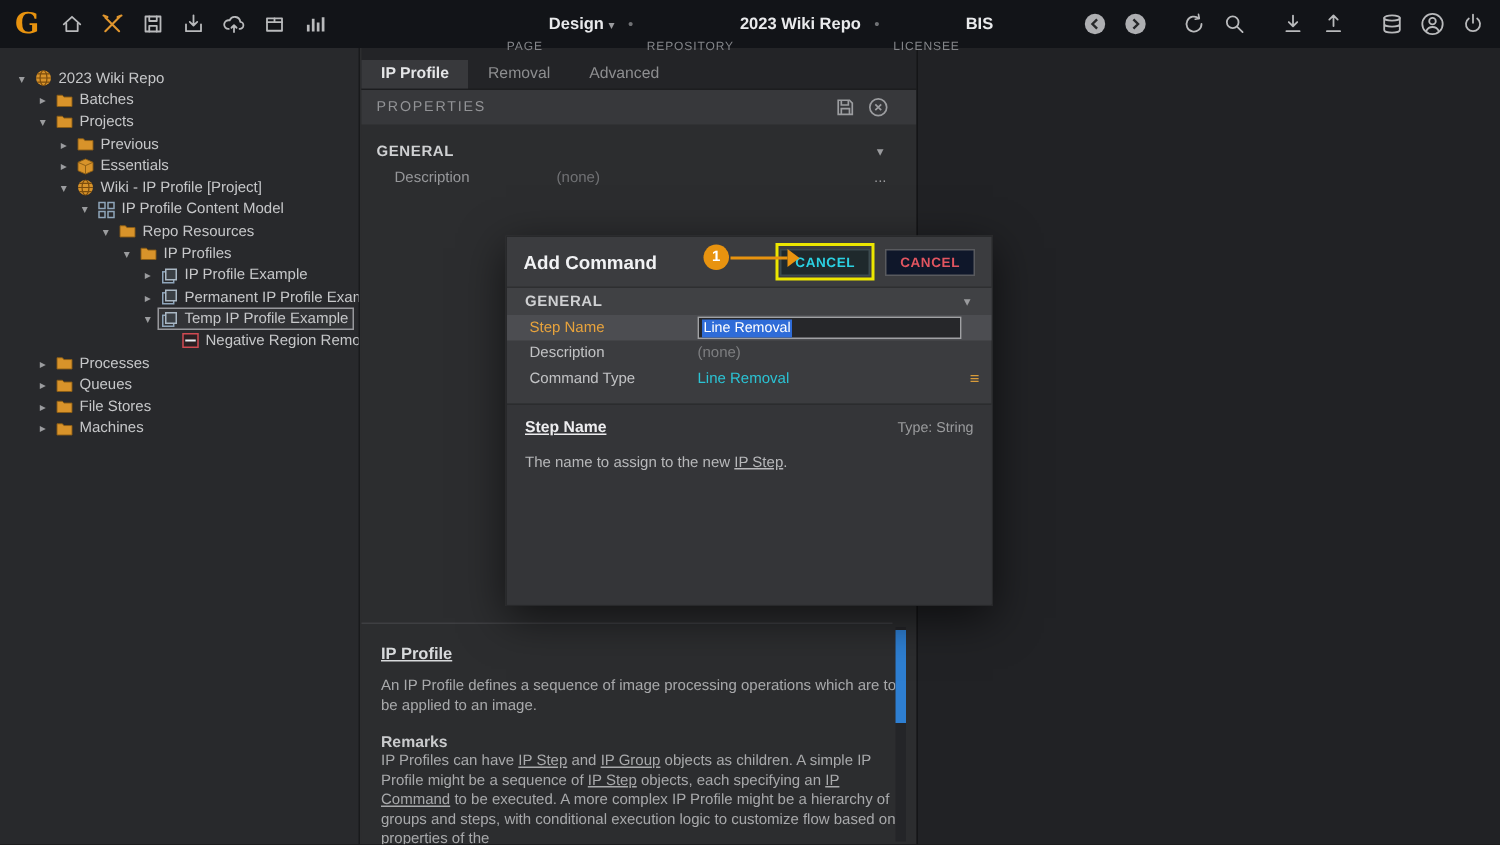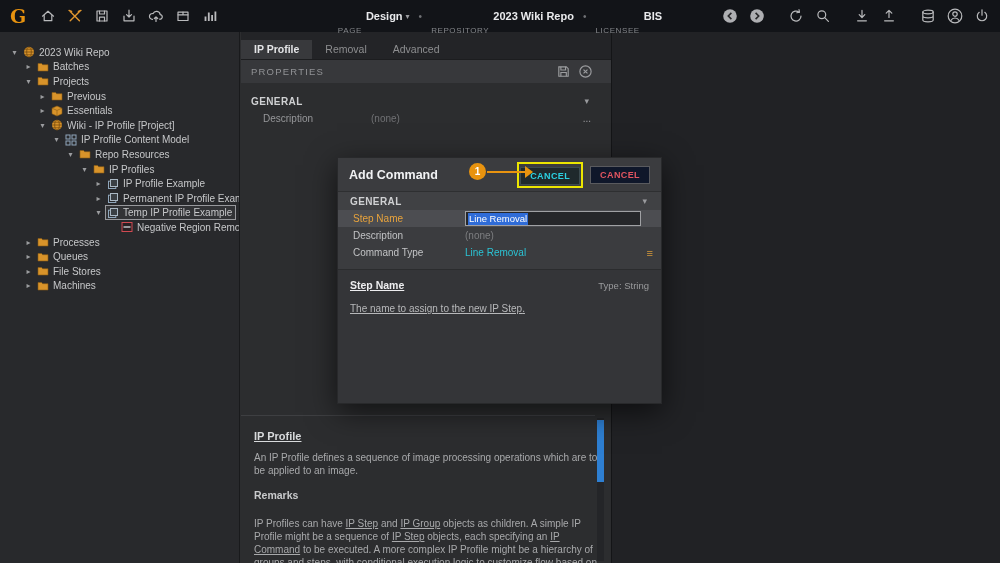--- a/index.html
+++ b/index.html
@@ -41,21 +41,21 @@
   .general-title{font-size:10px;font-weight:bold;letter-spacing:.4px;color:#cfd0d2;}
   .general-chev{margin-left:auto;margin-right:12px;color:#9a9b9e;font-size:9px;}
   .desc-row{height:17px;display:flex;align-items:center;padding:0 20px 0 22px;font-size:10px;color:#96979a;cursor:pointer;}
   .desc-val{color:#707174;margin-left:58px;flex:1;}
   .desc-more{color:#9a9b9e;}
 
   
   .doc-panel{position:absolute;left:0;right:16px;top:383px;bottom:0;border-top:1px solid #3e3f42;padding:10px 2px 0 13px;box-sizing:border-box;}
   .doc-title{display:inline-block;font-size:11px;font-weight:bold;color:#d8dadc;text-decoration:underline;margin-bottom:9px;}
   .doc-p{font-size:10px;line-height:13px;color:#a8a9ab;width:345px;margin:0 0 10px 0;}
-  .doc-sub{font-size:10.5px;font-weight:bold;color:#c9cacc;margin:12px 0 16px 0;}
+  .doc-sub{font-size:10.5px;font-weight:bold;color:#c9cacc;margin:12px 0 0 0;}
   .doc-link{text-decoration:underline;cursor:pointer;}
   .v-scroll{position:absolute;right:7px;top:386px;bottom:2px;width:7px;background:#242528;}
   .v-thumb{position:absolute;top:2px;left:0;width:7px;height:62px;background:#2e7fd2;cursor:grab;}
 
   .right-panel{position:absolute;top:32px;left:611px;right:0;bottom:0;background:#212225;border-left:1px solid #141517;}
 
   
   .modal{position:absolute;left:337px;top:157px;width:325px;height:247px;background:#3b3c3f;border:1px solid #28292b;box-sizing:border-box;box-shadow:0 8px 28px rgba(0,0,0,.6);z-index:10;}
   .modal-header{height:33px;display:flex;align-items:center;padding:0 11px;border-bottom:1px solid #2e2f31;}
   .modal-title{font-size:12.5px;font-weight:bold;color:#f1f2f4;flex:1;}
@@ -71,21 +71,21 @@
   .mrow.selected .lbl{color:#e8a33c;}
   .input-box{width:170px;height:13px;background:#26272a;border:1px solid #a0a1a4;display:flex;align-items:center;padding:0 2px;cursor:text;}
   .sel-text{background:#2f6cd8;color:#fff;font-size:9.5px;line-height:12px;padding:0 1px;white-space:nowrap;}
   .val-none{color:#7d7e80;}
   .val-accent{color:#2bc3d4;}
   .menu-glyph{margin-left:auto;color:#d79b3a;font-size:11px;cursor:pointer;}
   .modal-help{position:absolute;left:0;right:0;top:111px;bottom:0;background:#343538;border-top:1px solid #2b2c2e;padding:9px 12px;box-sizing:border-box;}
   .help-head{display:flex;align-items:baseline;}
   .help-title{font-size:10.5px;font-weight:bold;color:#ededef;text-decoration:underline;}
   .help-type{margin-left:auto;font-size:9.5px;color:#9a9b9d;}
-  .help-body{margin-top:12px;font-size:10px;color:#b7b8ba;text-decoration:underline;}
+  .help-body{margin-top:12px;font-size:10px;color:#b7b8ba;}
   .help-link{text-decoration:underline;cursor:pointer;}
 
   
   .ann-circle{position:absolute;left:469px;top:163px;width:17px;height:17px;border-radius:50%;background:#e8930f;color:#fff;font-size:10px;font-weight:bold;display:flex;align-items:center;justify-content:center;z-index:20;}
   .ann-line{position:absolute;left:487px;top:171px;width:38px;height:2px;background:#e8930f;z-index:20;}
   .ann-head{position:absolute;left:525px;top:166px;width:0;height:0;border-left:8px solid #e8930f;border-top:6px solid transparent;border-bottom:6px solid transparent;z-index:20;}
 </style>
 </head>
 <body>
 

